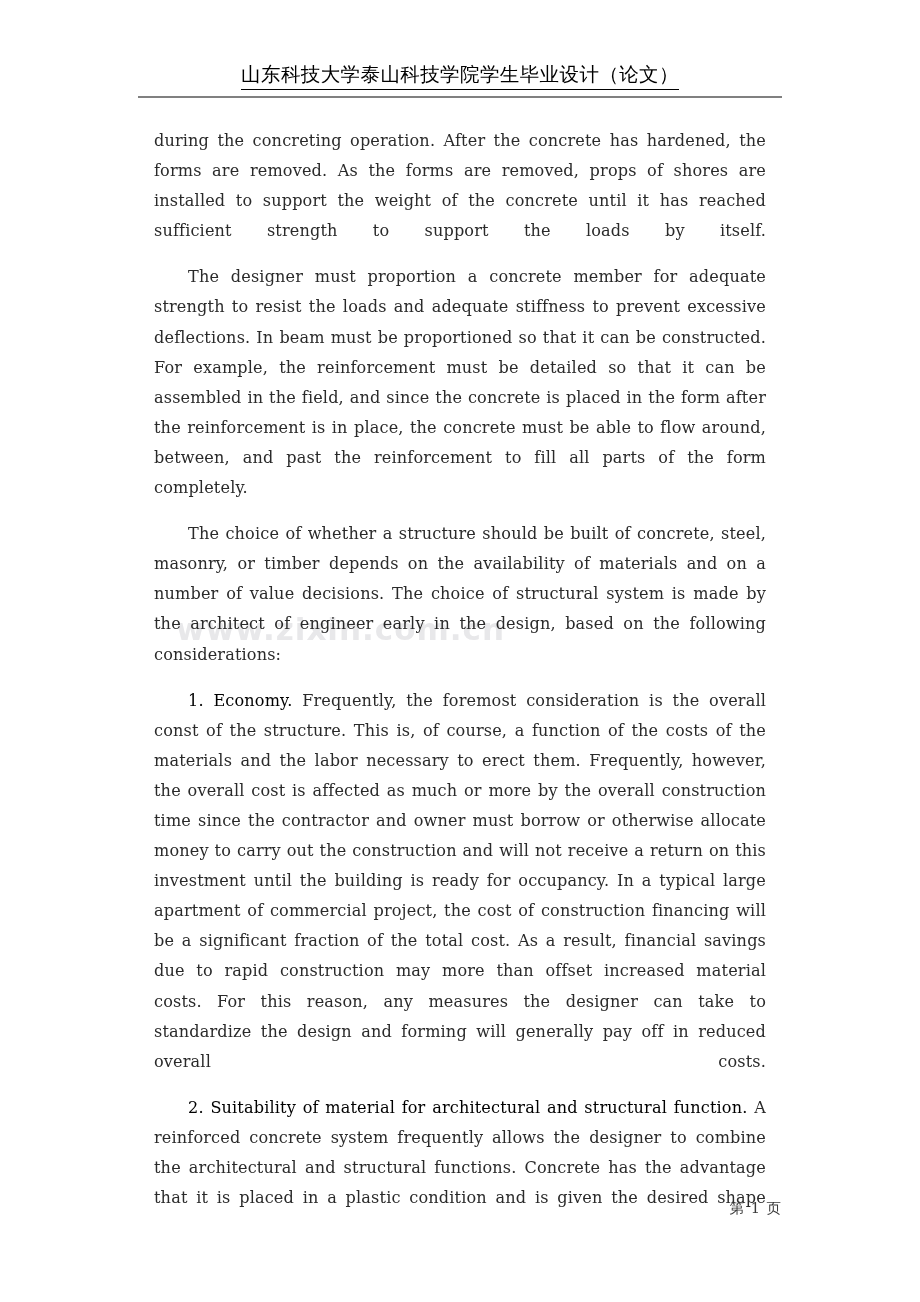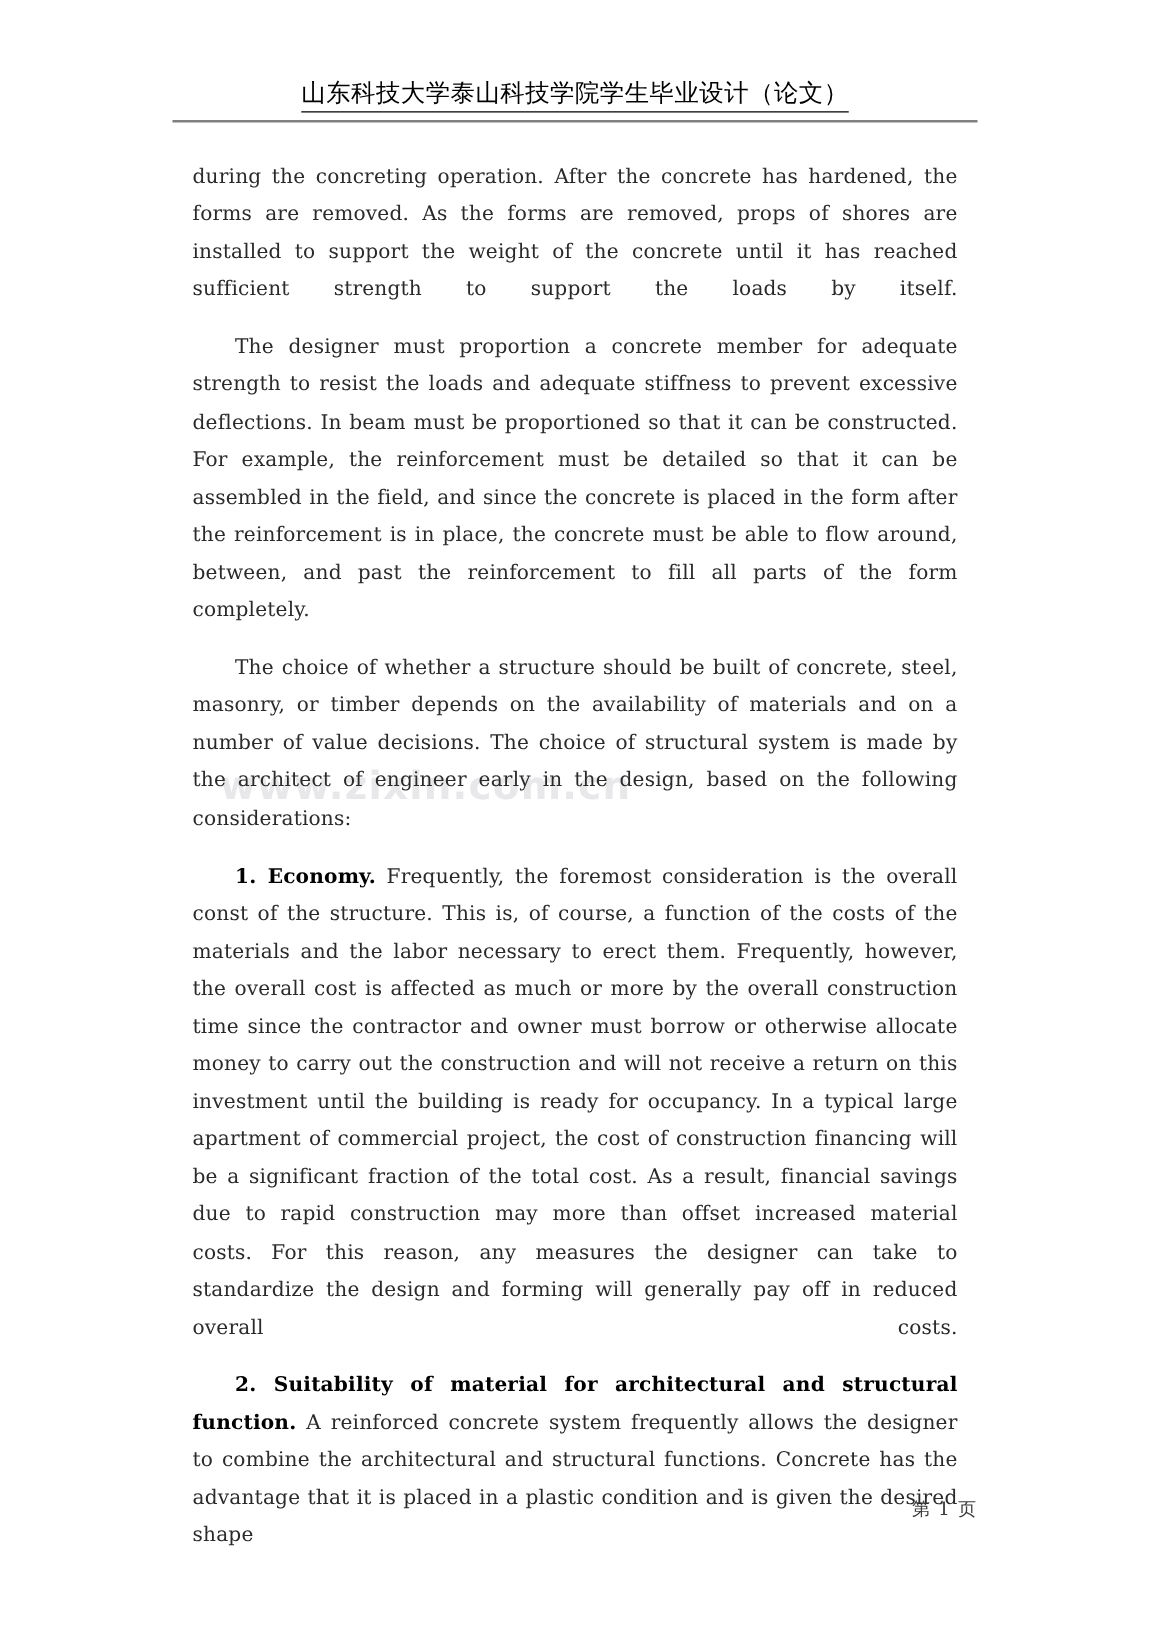--- a/index.html
+++ b/index.html
@@ -69,21 +69,21 @@
     text-align: justify;
     text-justify: inter-word;
     word-spacing: 0.5px;
     letter-spacing: 0.15px;
     hyphens: none;
   }
   p.para.indent {
     text-indent: 34px;
   }
   p.para .bold {
-    font-weight: bold;
+    font-weight: normal;
     color: #000000;
   }
   
   p.para.fulljust {
     text-align-last: justify;
   }
 
   
   .watermark {
     position: absolute;

